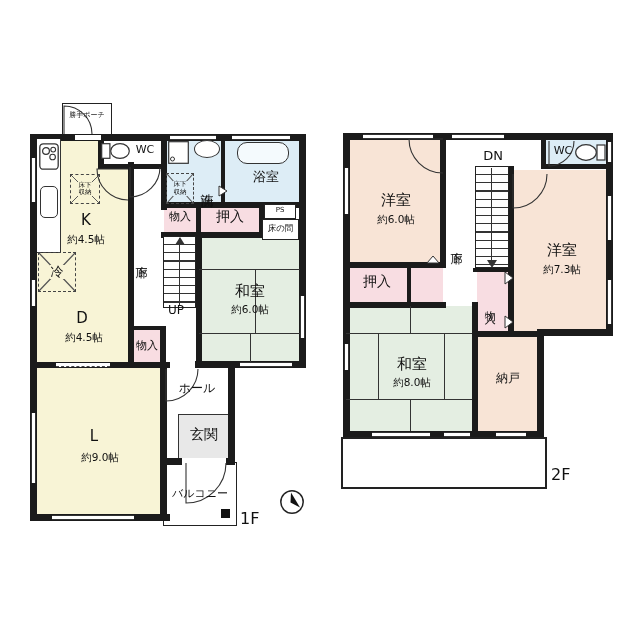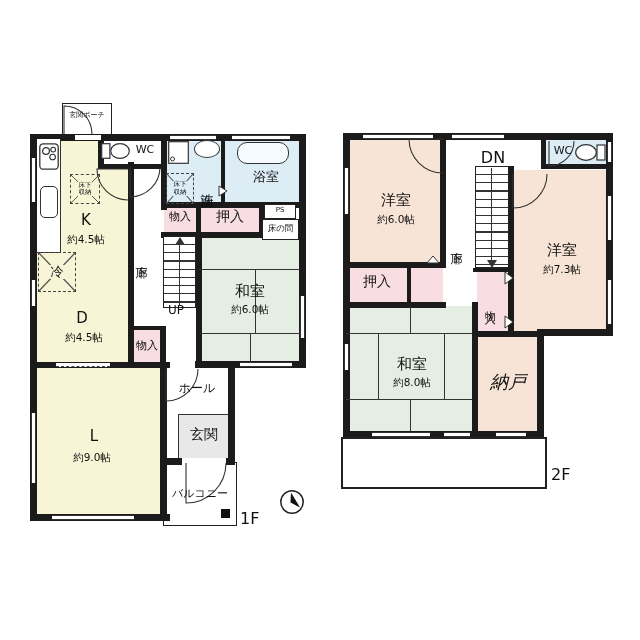--- a/index.html
+++ b/index.html
@@ -167,36 +167,36 @@
   <div class="stairline" style="left:255px;top:269px;width:1px;height:64px;"></div>
   <div class="stairline" style="left:250px;top:333px;width:1px;height:30px;"></div>
 
   <div style="position:absolute;left:221px;top:509px;width:9px;height:9px;background:#111;"></div>
   <svg class="tri" style="left:279px;top:489px;" width="26" height="26" viewBox="0 0 26 26">
     <circle cx="13" cy="13" r="11.2" fill="#fff" stroke="#222" stroke-width="1.5"></circle>
     <polygon points="12,3.5 21,18.5 11.5,13.5" fill="#111"></polygon>
   </svg>
 
   <div class="lbl floor-tag" style="left:240px;top:510px;">1F</div>
-  <div class="lbl" style="left:63px;top:112px;width:48px;font-size:7px;">玄関ポーチ</div>
+  <div class="lbl" style="left:63px;top:112px;width:48px;font-size:7px;">勝手ポーチ</div>
   <div class="lbl" style="left:131px;top:144px;width:28px;font-size:11px;">WC</div>
   <div class="lbl vert" style="left:199px;top:163px;font-size:13px;height:42px;">洗面</div>
   <div class="lbl" style="left:240px;top:170px;width:52px;font-size:13px;">浴室</div>
   <div class="lbl vert" style="left:134px;top:234px;font-size:12px;height:46px;">廊下</div>
   <div class="lbl" style="left:165px;top:211px;width:30px;font-size:11px;">物入</div>
   <div class="lbl" style="left:204px;top:209px;width:52px;font-size:14px;">押入</div>
   <div class="lbl" style="left:264px;top:207px;width:32px;font-size:7px;">PS</div>
   <div class="lbl" style="left:262px;top:224px;width:37px;font-size:8.5px;">床の間</div>
   <div class="lbl" style="left:157px;top:304px;width:38px;font-size:12px;">UP</div>
   <div class="lbl rname" style="left:74px;top:212px;width:24px;">K</div>
   <div class="lbl rsize" style="left:58px;top:234px;width:56px;">約4.5帖</div>
   <div class="lbl rname" style="left:70px;top:310px;width:24px;">D</div>
   <div class="lbl rsize" style="left:56px;top:332px;width:56px;">約4.5帖</div>
   <div class="lbl rname" style="left:82px;top:428px;width:24px;">L</div>
-  <div class="lbl rsize" style="left:64px;top:452px;width:56px;">約9.0帖</div>
+  <div class="lbl rsize" style="left:72px;top:452px;width:56px;">約9.0帖</div>
   <div class="lbl rname" style="left:222px;top:283px;width:56px;">和室</div>
   <div class="lbl rsize" style="left:221px;top:304px;width:58px;">約6.0帖</div>
   <div class="lbl" style="left:132px;top:340px;width:30px;font-size:11px;">物入</div>
   <div class="lbl" style="left:172px;top:382px;width:50px;font-size:12px;">ホール</div>
   <div class="lbl" style="left:184px;top:427px;width:40px;font-size:14px;">玄関</div>
   <div class="lbl" style="left:164px;top:488px;width:72px;font-size:11px;">バルコニー</div>
 
   <div class="room" style="left:346px;top:136px;width:96px;height:130px;background:#f8e4d6;"></div>
   <div class="room" style="left:511px;top:170px;width:98px;height:161px;background:#f8e4d6;"></div>
   <div class="room" style="left:478px;top:334px;width:60px;height:98px;background:#f8e4d6;"></div>
@@ -273,20 +273,20 @@
 
   <div class="balc-out" style="left:341px;top:437px;width:206px;height:52px;"></div>
 
   <div class="lbl floor-tag" style="left:551px;top:466px;">2F</div>
   <div class="lbl rname" style="left:366px;top:192px;width:60px;">洋室</div>
   <div class="lbl rsize" style="left:366px;top:214px;width:60px;">約6.0帖</div>
   <div class="lbl rname" style="left:532px;top:242px;width:60px;">洋室</div>
   <div class="lbl rsize" style="left:532px;top:264px;width:60px;">約7.3帖</div>
   <div class="lbl rname" style="left:384px;top:356px;width:56px;">和室</div>
   <div class="lbl rsize" style="left:383px;top:377px;width:58px;">約8.0帖</div>
-  <div class="lbl" style="left:485px;top:372px;width:46px;font-size:18px;font-style:italic;">納戸</div>
+  <div class="lbl" style="left:485px;top:372px;width:46px;font-size:12px;">納戸</div>
   <div class="lbl vert" style="left:449px;top:220px;font-size:12px;height:46px;">廊下</div>
-  <div class="lbl" style="left:477px;top:149px;width:32px;font-size:16px;">DN</div>
+  <div class="lbl" style="left:477px;top:149px;width:32px;font-size:13px;">DN</div>
   <div class="lbl" style="left:353px;top:274px;width:48px;font-size:14px;">押入</div>
   <div class="lbl vert" style="left:483px;top:282px;font-size:11px;height:42px;">物入</div>
   <div class="lbl" style="left:550px;top:145px;width:26px;font-size:11px;">WC</div>
 
 </div>
 
 </body></html>

